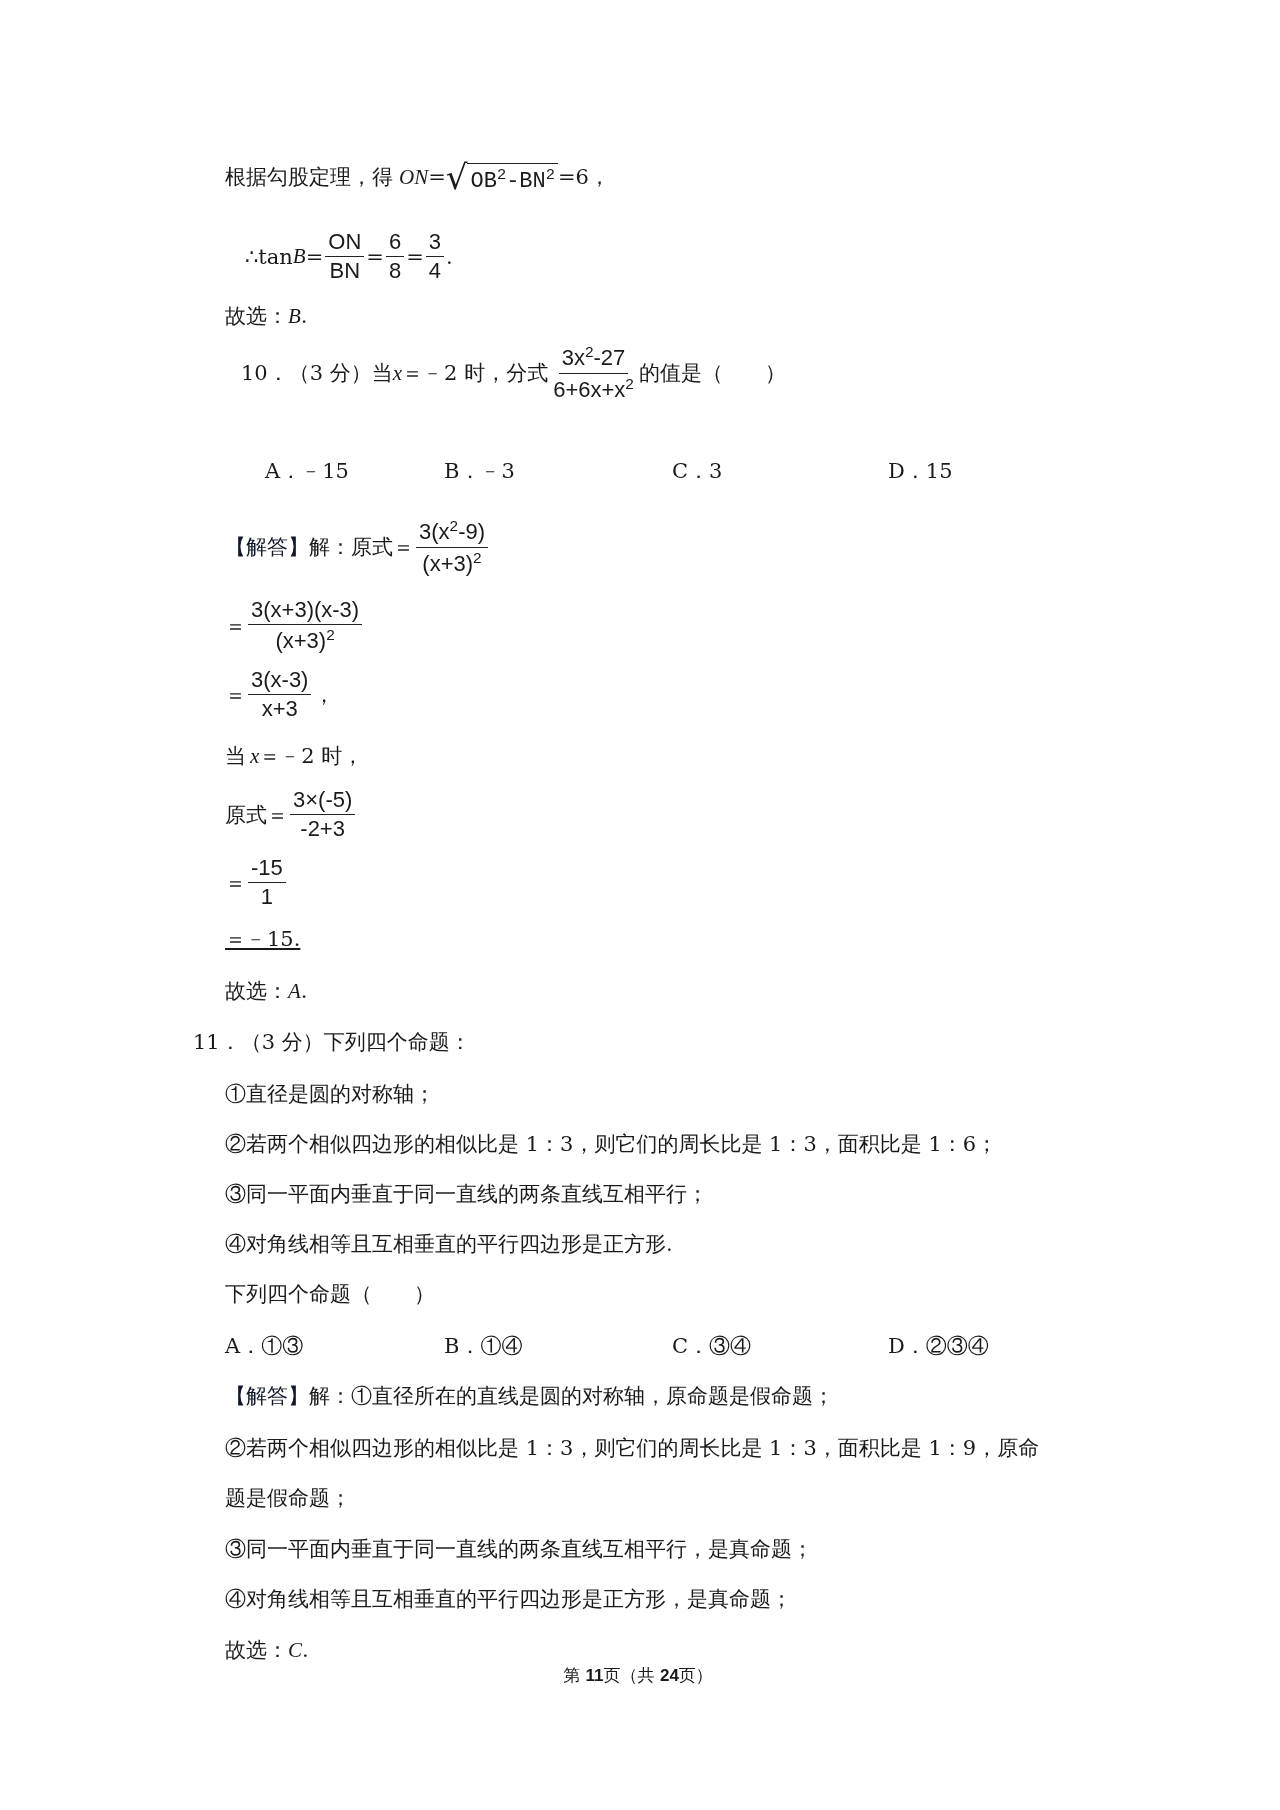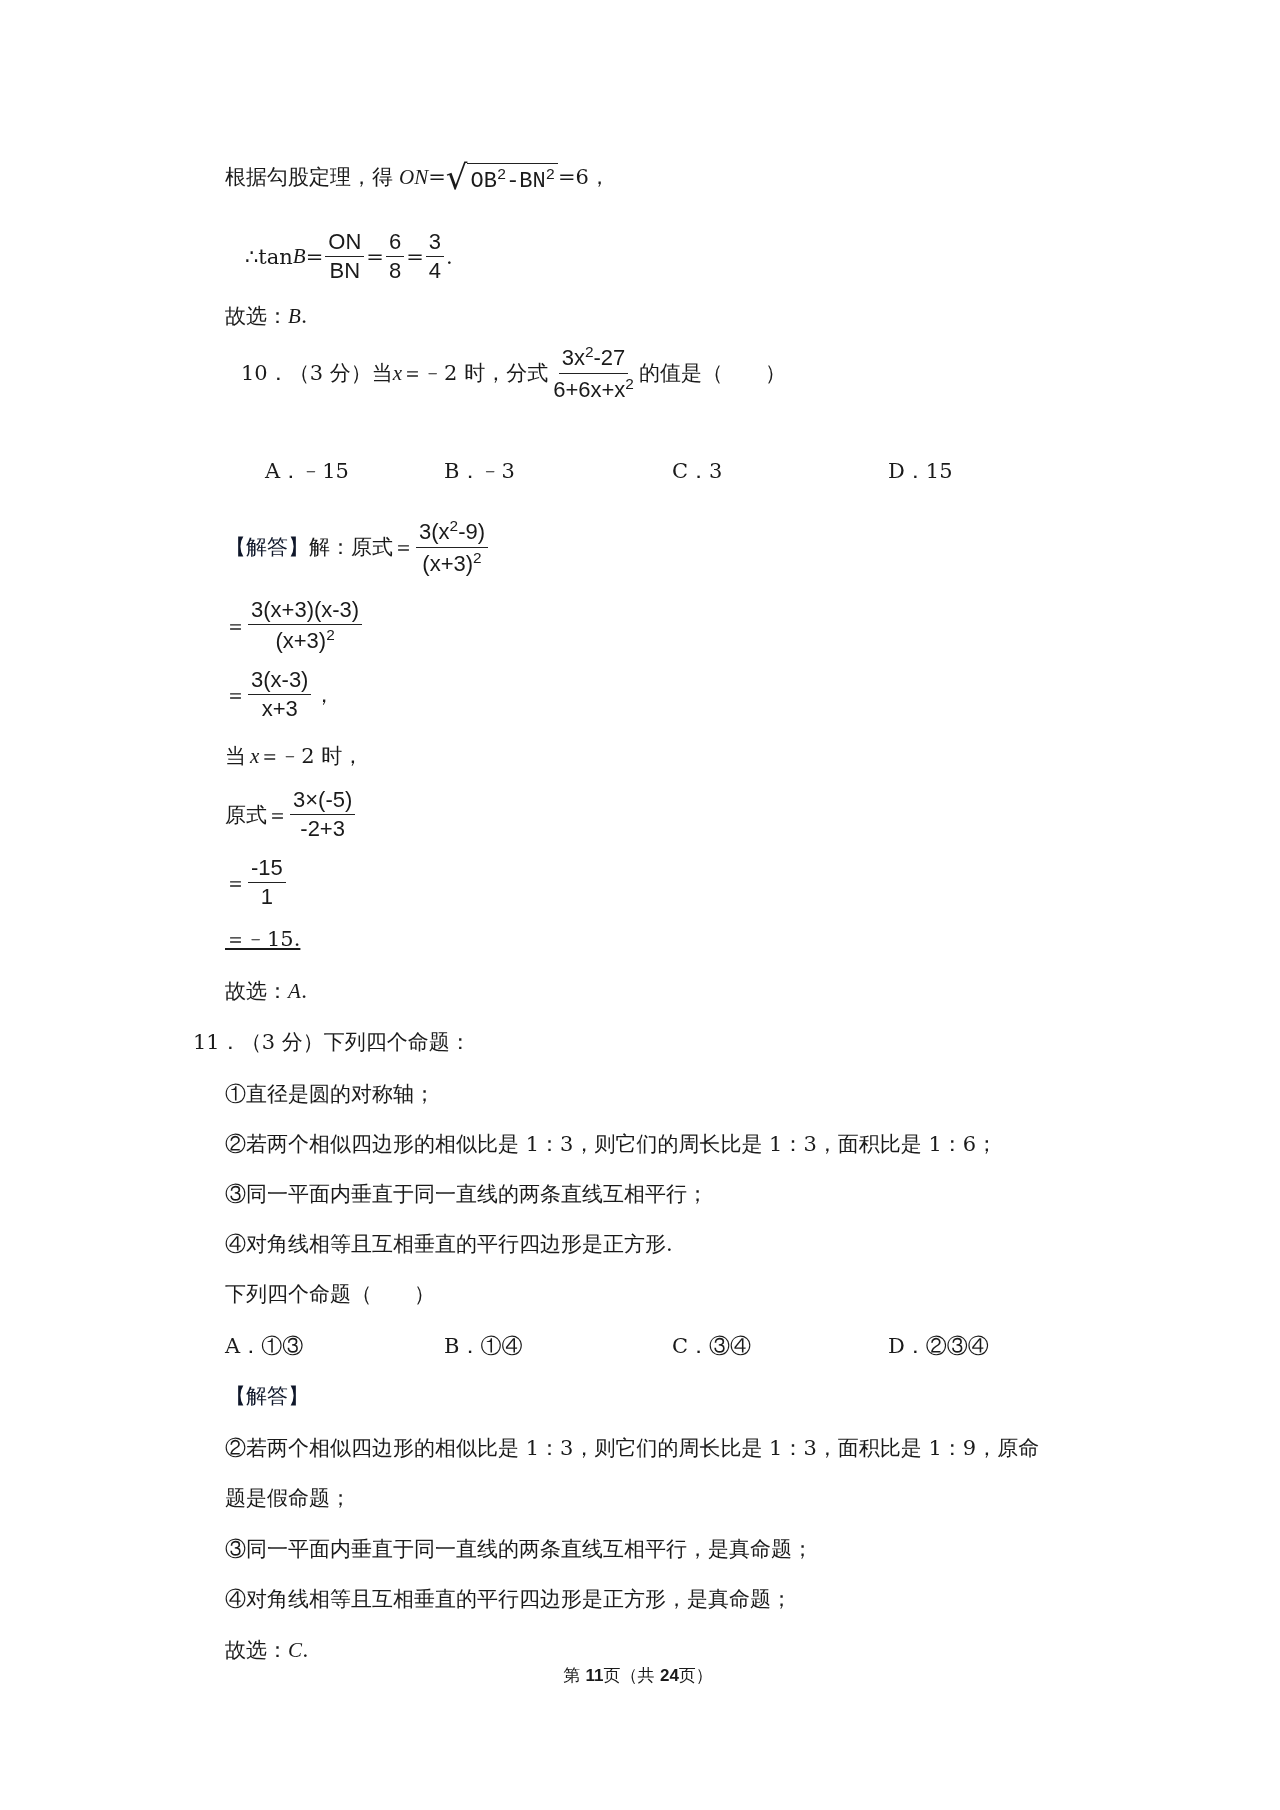--- a/index.html
+++ b/index.html
@@ -142,20 +142,21 @@
 <div class="line" style="left:225px; top:1230px;">④对角线相等且互相垂直的平行四边形是正方形.</div>
 <div class="line" style="left:225px; top:1280px;">下列四个命题（　　）</div>
 
 <div class="opt" style="left:225px; top:1332px;">A．①③</div>
 <div class="opt" style="left:444px; top:1332px;">B．①④</div>
 <div class="opt" style="left:672px; top:1332px;">C．③④</div>
 <div class="opt" style="left:888px; top:1332px;">D．②③④</div>
 
 <div class="line" style="left:225px; top:1382px;">
   <span class="jieda">【解答】</span>
+  <span>解：①直径所在的直线是圆的对称轴，原命题是假命题；</span>
 </div>
 <div class="line" style="left:225px; top:1434px;">②若两个相似四边形的相似比是 1：3，则它们的周长比是 1：3，面积比是 1：9，原命</div>
 <div class="line" style="left:225px; top:1484px;">题是假命题；</div>
 <div class="line" style="left:225px; top:1535px;">③同一平面内垂直于同一直线的两条直线互相平行，是真命题；</div>
 <div class="line" style="left:225px; top:1585px;">④对角线相等且互相垂直的平行四边形是正方形，是真命题；</div>
 
 <div class="line" style="left:225px; top:1636px;">
   <span>故选：</span>
   <span class="i">C</span>
   <span>.</span>

